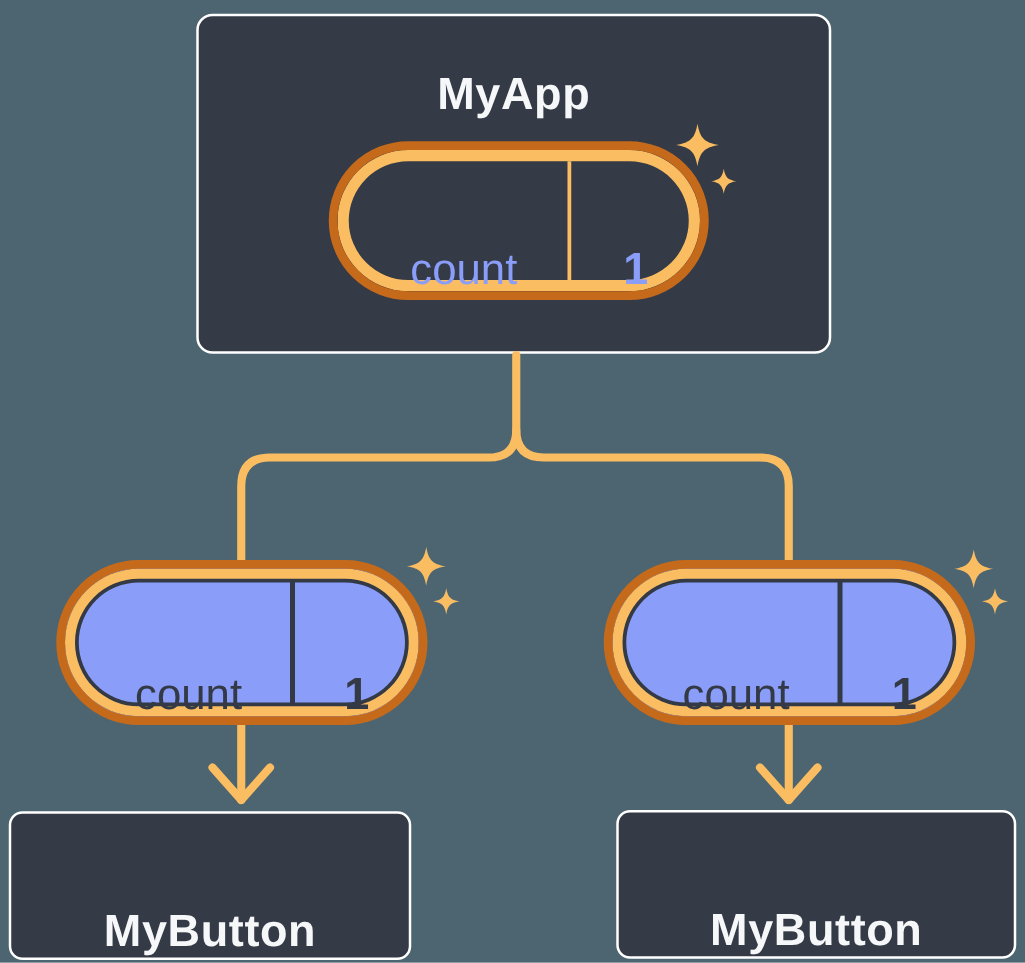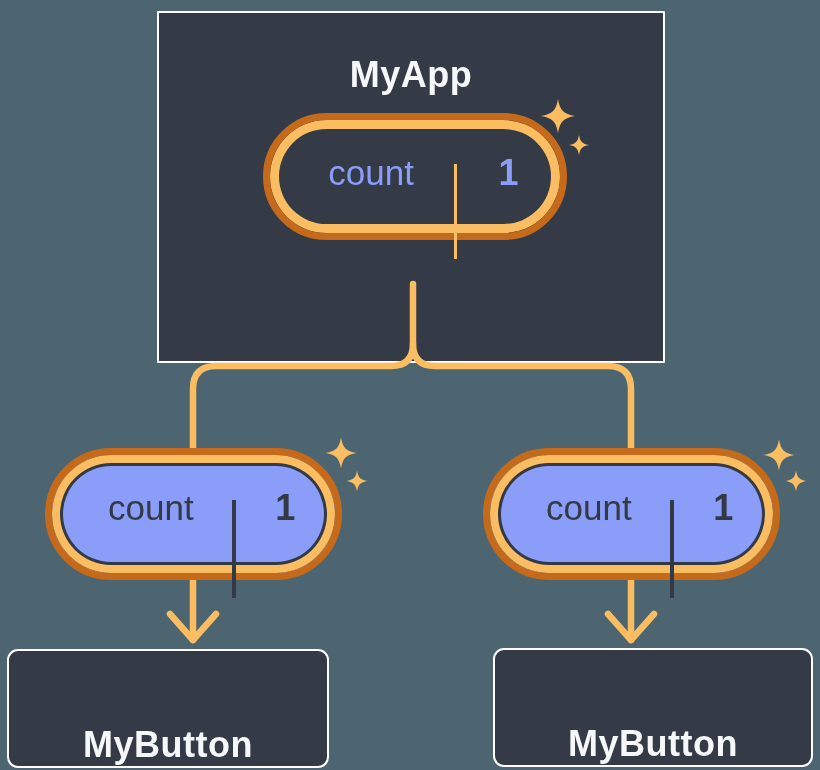--- a/index.html
+++ b/index.html
@@ -40,22 +40,22 @@
 
   .node-card {
     position: absolute;
     background: var(--node-bg, #343A46);
     border: 2px solid var(--node-border, #FFFFFF);
     color: var(--node-text, #F6F7F9);
     z-index: 0;
   }
   .app-card {
     left: 157px; top: 11px;
-    width: 508px; height: 352px;
-    border-radius: 1px;
+    width: 508px; height: 272px;
+    border-radius: 13px;
     padding-left: 18px;
   }
   .app-title {
     position: absolute;
     top: 44px; left: 0;
     width: 100%;
     text-align: center;
     font-size: 36px;
     font-weight: 600;
     line-height: 1;
@@ -89,22 +89,22 @@
     width: 297px; height: 132px;
     background: var(--periwinkle, #8A9DF8);
     box-shadow: inset 0 0 0 8px var(--orange-light, #FABD62),
                 inset 0 0 0 11px var(--ink, #333A45);
   }
   .pill-light.left  { left: 45px;  top: 448px; }
   .pill-light.right { left: 483px; top: 448px; }
 
   .pill-inner {
     display: flex;
-    align-items: flex-start;
-    width: 100%; height: 100%; margin-top: 35px;
+    align-items: flex-end;
+    width: 100%; height: 100%;
   }
   .cell {
     display: flex;
     align-items: center;
     justify-content: center;
     line-height: 1;
   }
   .cell-name {
     flex: 0 0 63.5%;
     padding-left: 18px;

